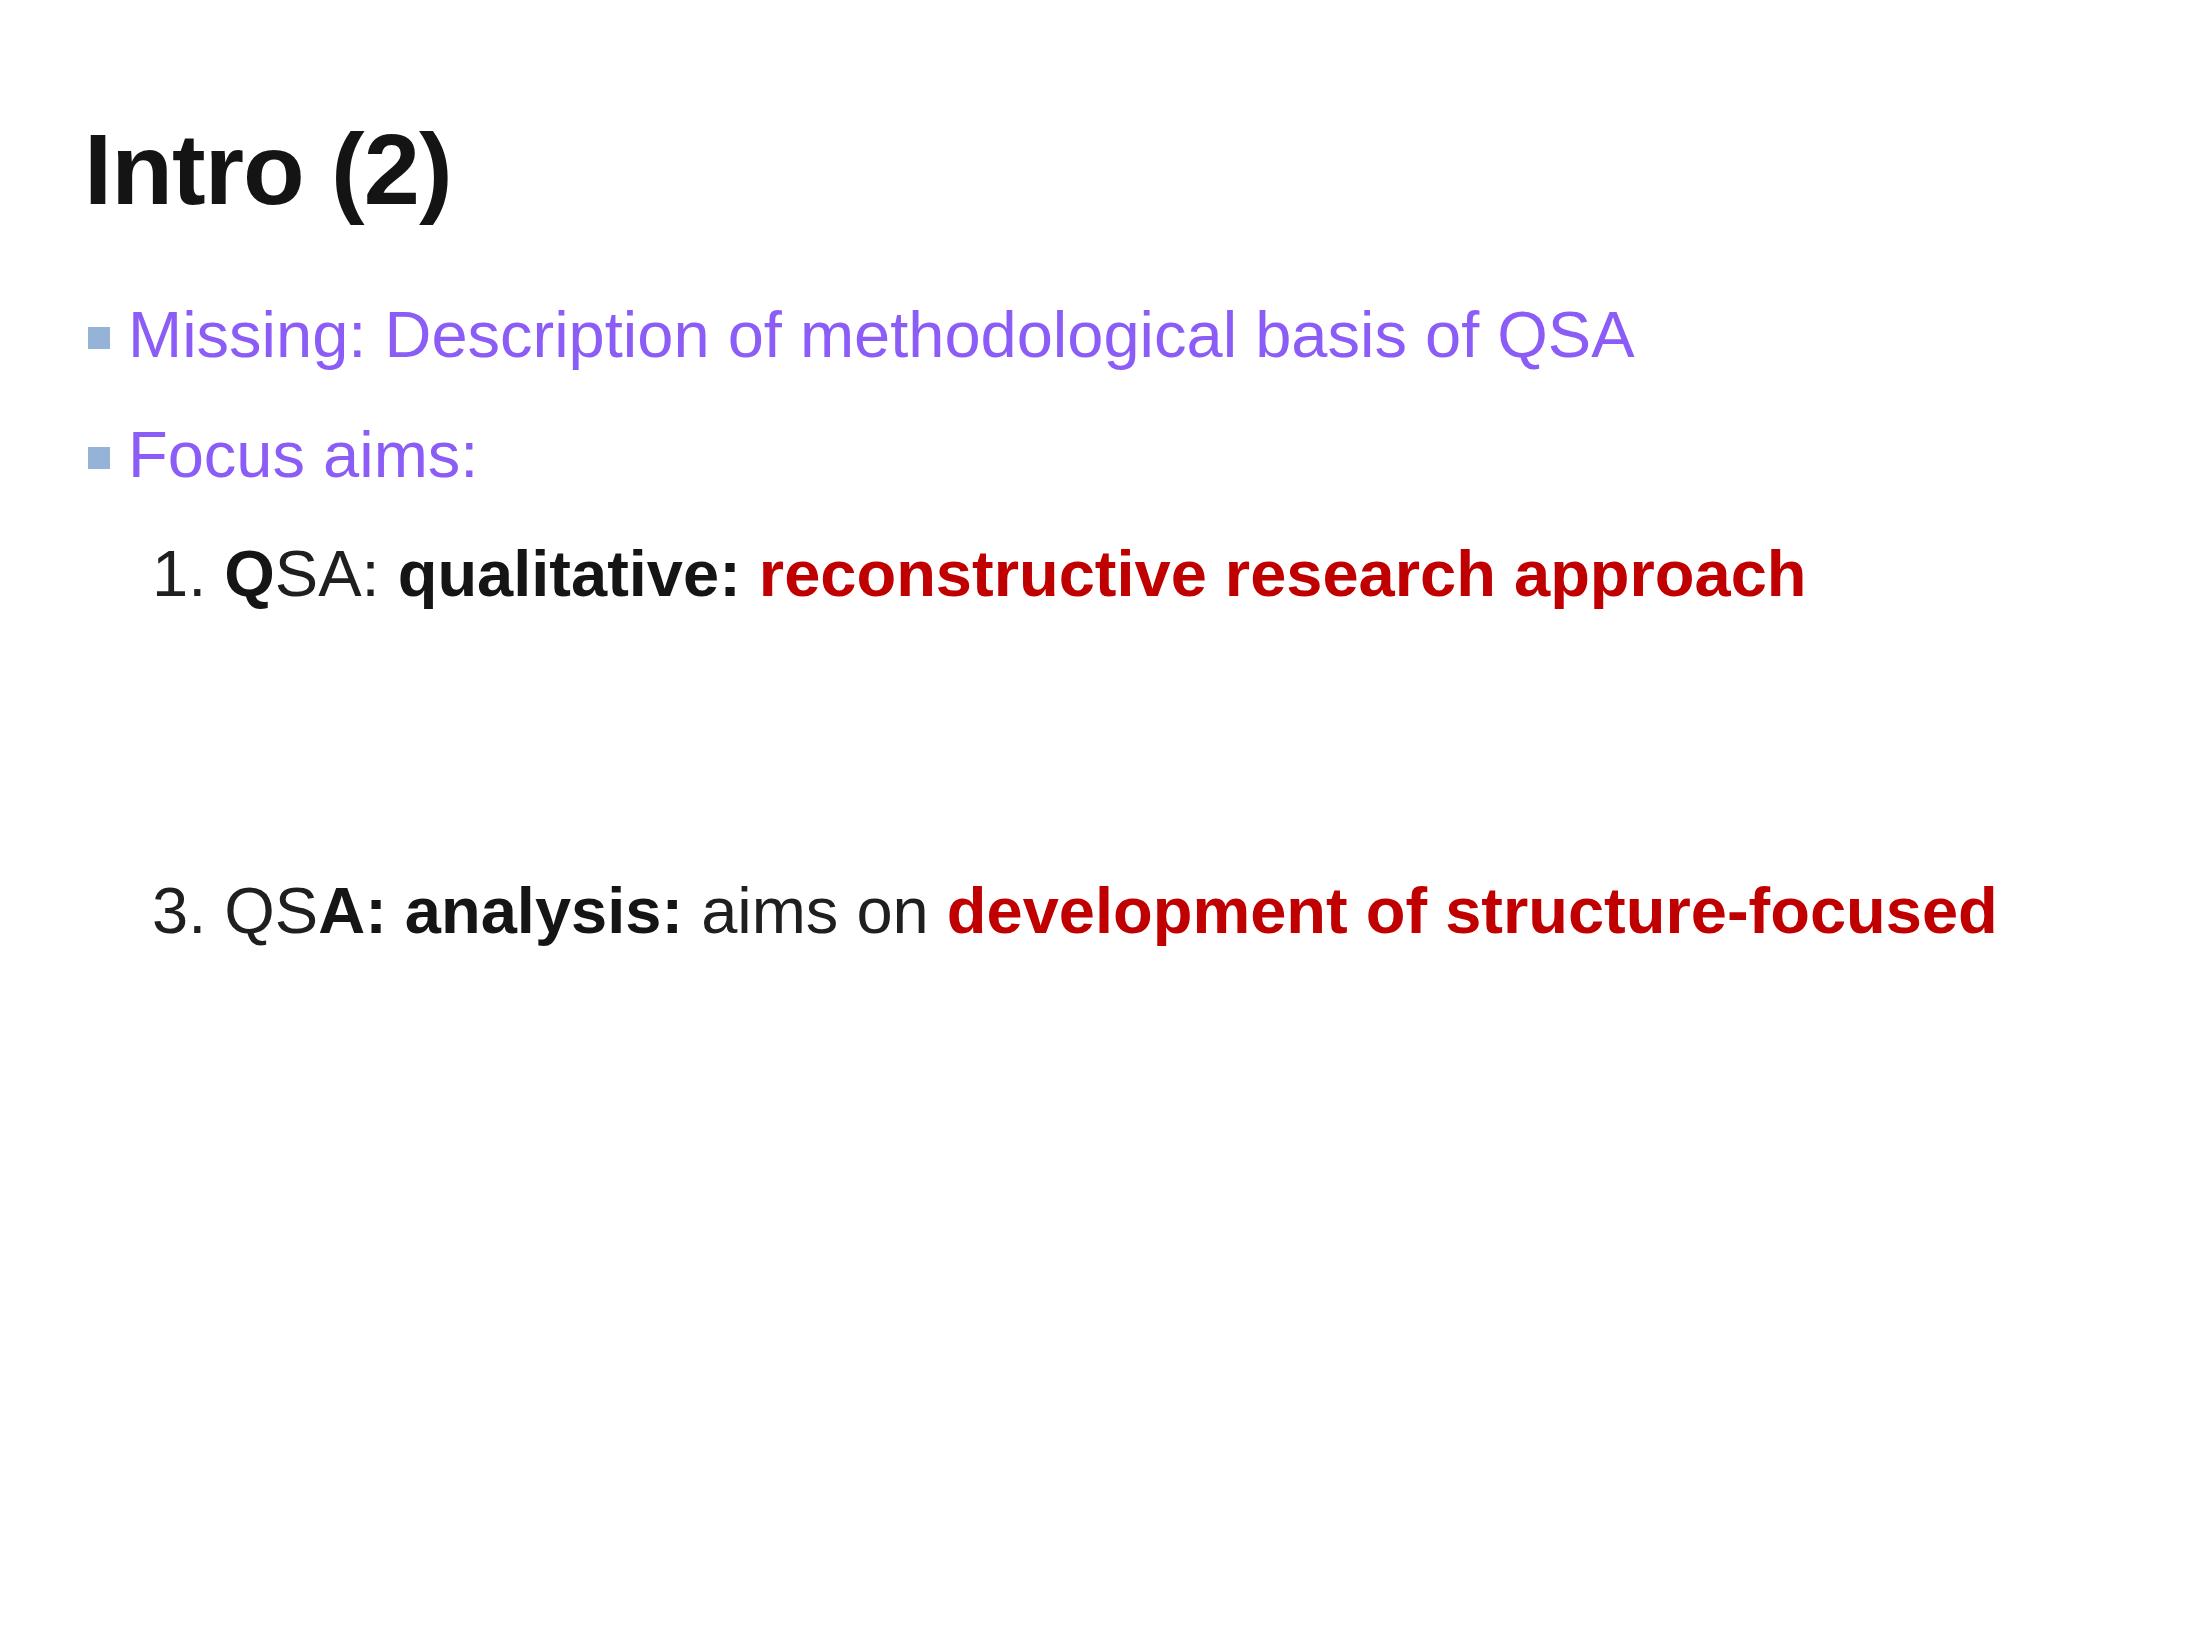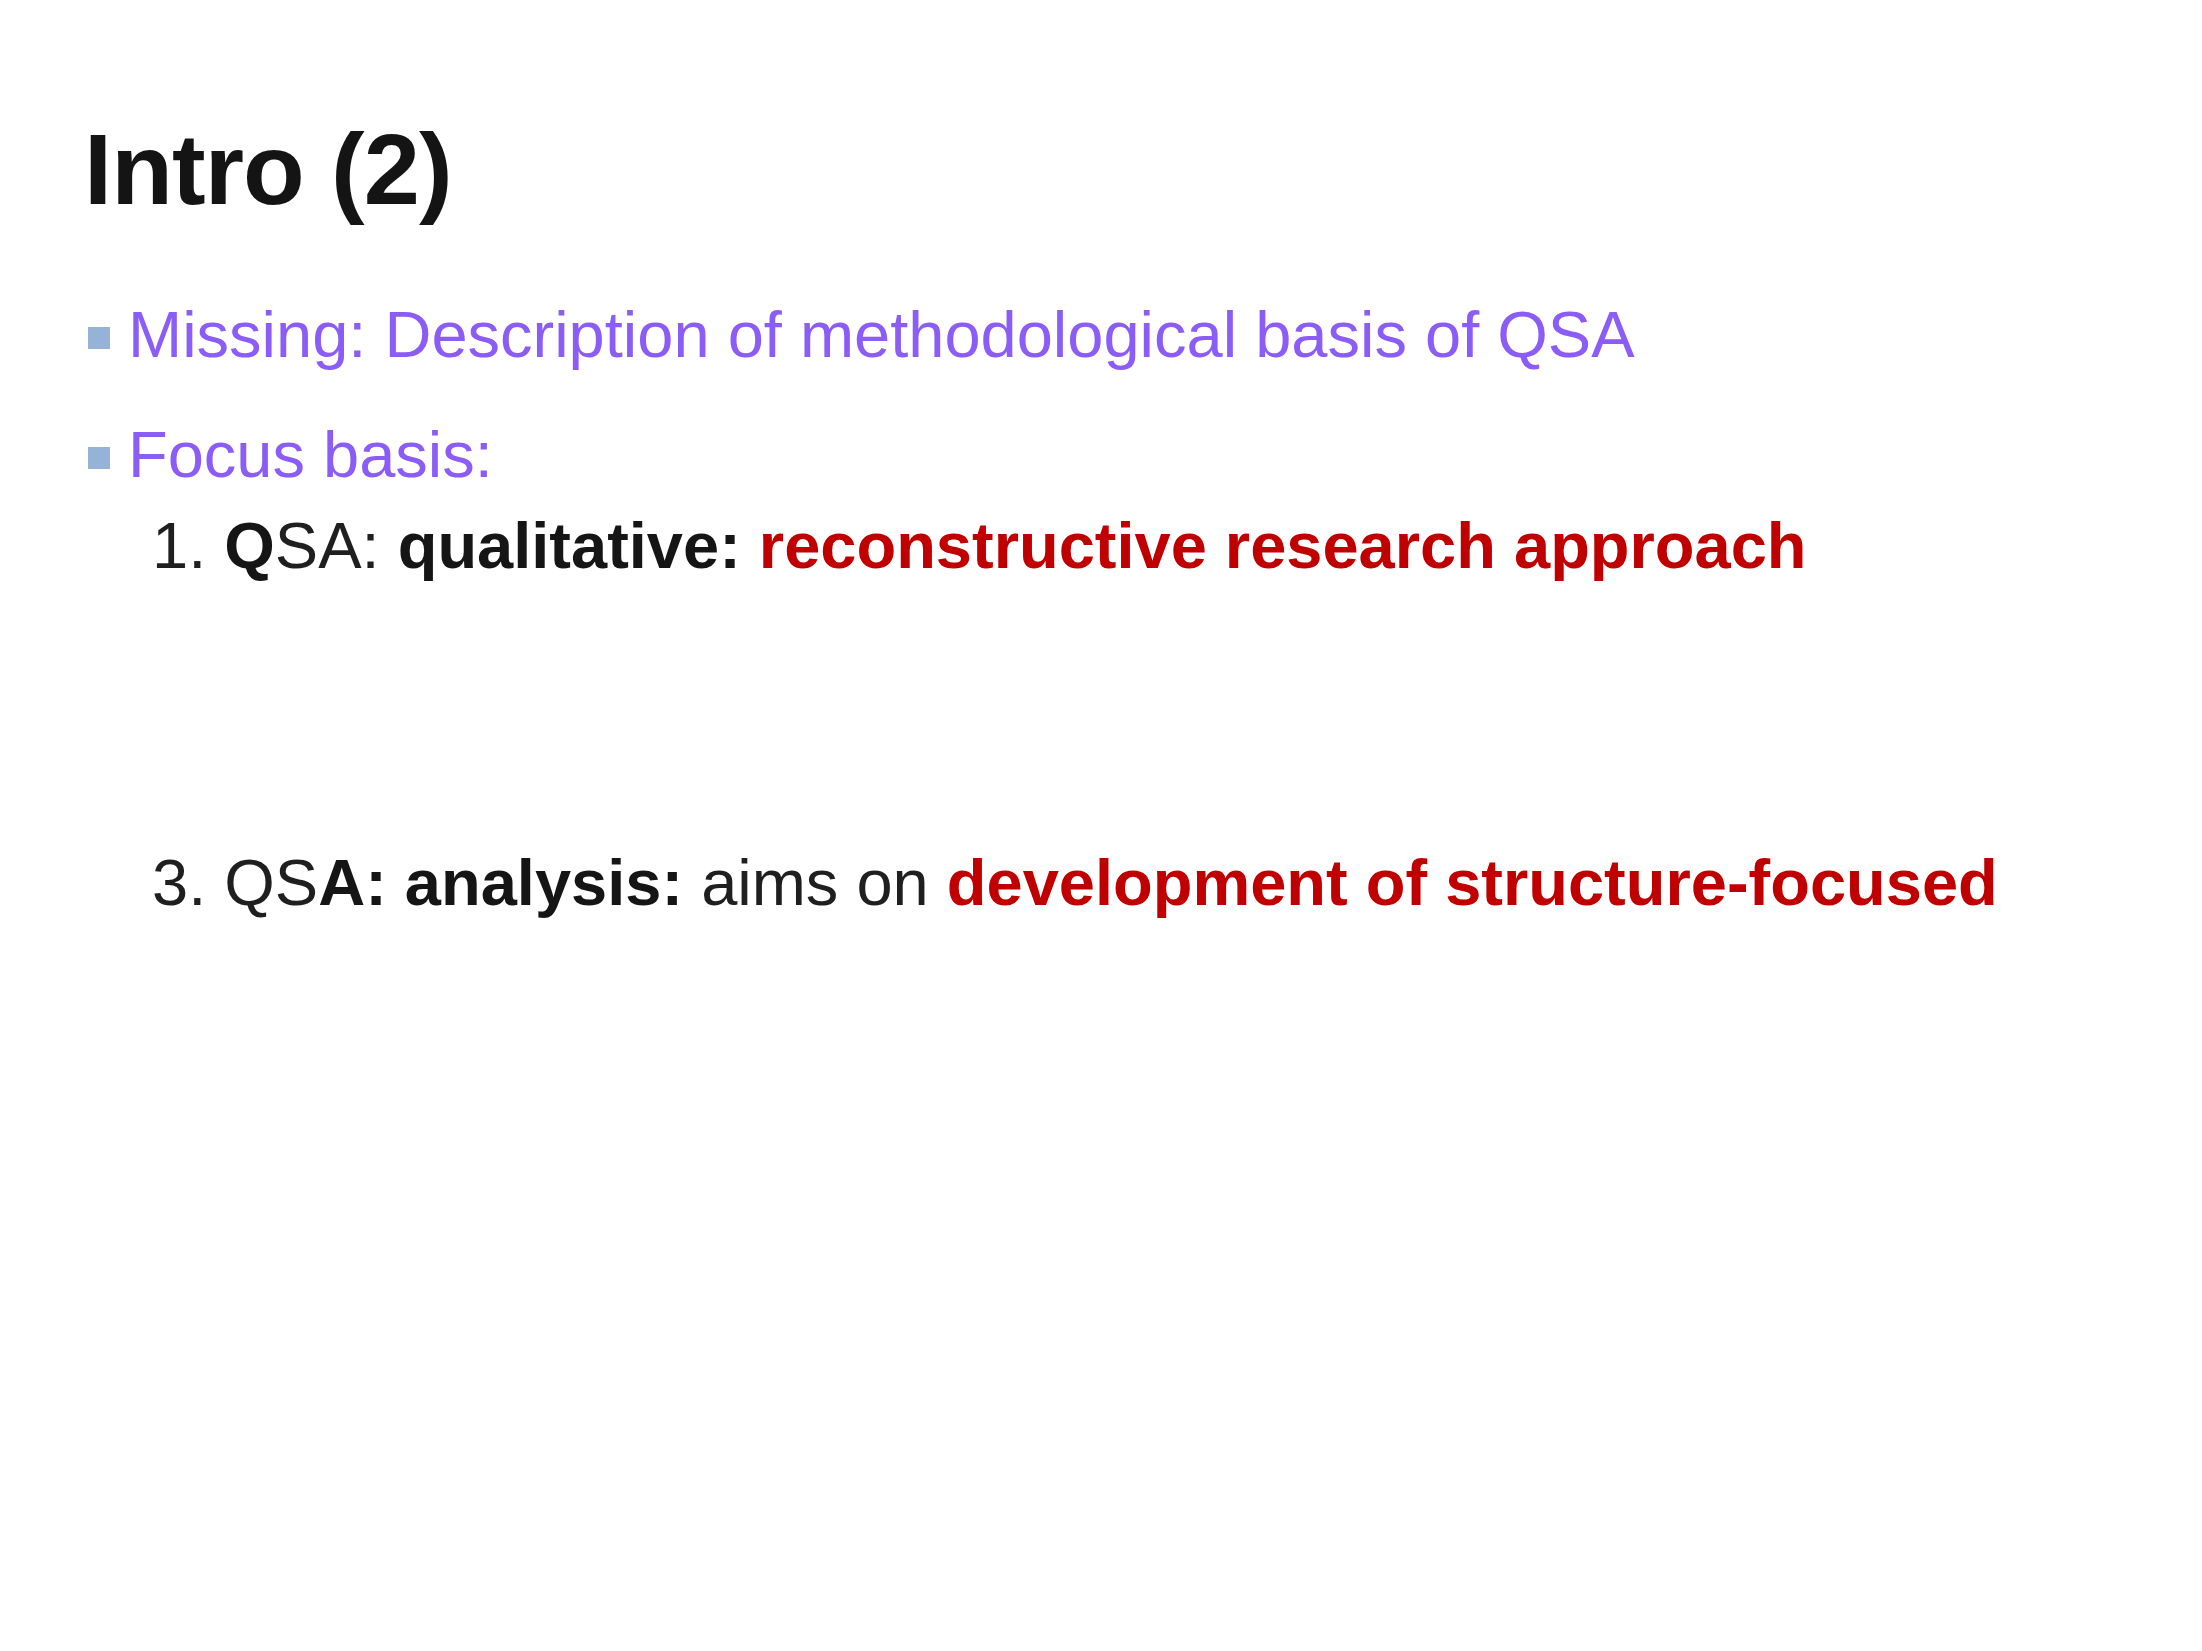--- a/index.html
+++ b/index.html
@@ -47,20 +47,21 @@
     color: #8b5cf6;
   }
   .bullet-row-1 { top: 302px; }
   .bullet-row-2 { top: 422px; }
   .numbered-item {
     position: absolute;
     left: 152px;
     font-size: 65px;
     line-height: 82px;
     color: #1f1f1f;
+    margin-top: 28px;
   }
   .numbered-item .line { white-space: nowrap; }
   .item-1 { top: 505px; }
   .item-2 { top: 662px; }
   .item-3 { top: 842px; text-align: right; }
   .seg-r  { font-weight: 400; color: #1f1f1f; }
   .seg-b  { font-weight: 700; color: #151515; }
   .seg-dr { font-weight: 700; color: #c00000; }
   .seg-br { font-weight: 700; color: #ff1a1a; }
   .slide-indicator {
@@ -89,21 +90,21 @@
 
   <div class="title">Intro (2)</div>
 
   <div class="bullet-row bullet-row-1">
     <span class="bullet-square"></span>
     <span class="bullet-text">Missing: Description of methodological basis of QSA</span>
   </div>
 
   <div class="bullet-row bullet-row-2">
     <span class="bullet-square"></span>
-    <span class="bullet-text">Focus basis:</span>
+    <span class="bullet-text">Focus aims:</span>
   </div>
 
   <div class="numbered-item item-1">
       <div class="line"><span class="seg-r">1. </span><span class="seg-b">Q</span><span class="seg-r">SA: </span><span class="seg-b">qualitative: </span><span class="seg-dr">reconstructive research approach</span></div>
     </div>
 
 
   <div class="numbered-item item-3">
       <div class="line"><span class="seg-r">3. QS</span><span class="seg-b">A: </span><span class="seg-b">analysis: </span><span class="seg-r">aims on </span><span class="seg-dr">development of structure-focused</span></div>
     </div>

